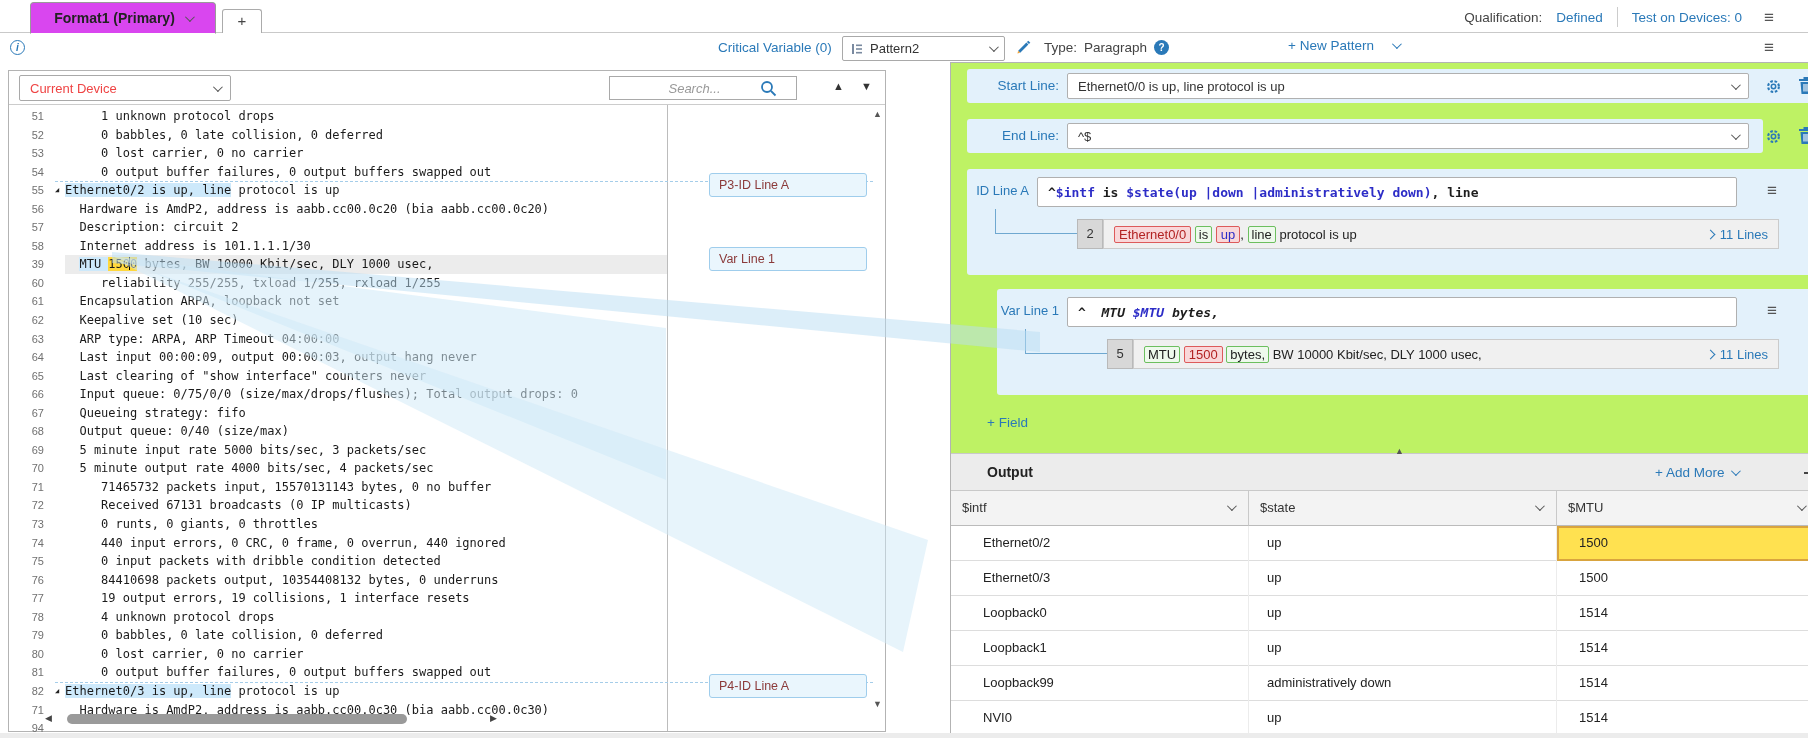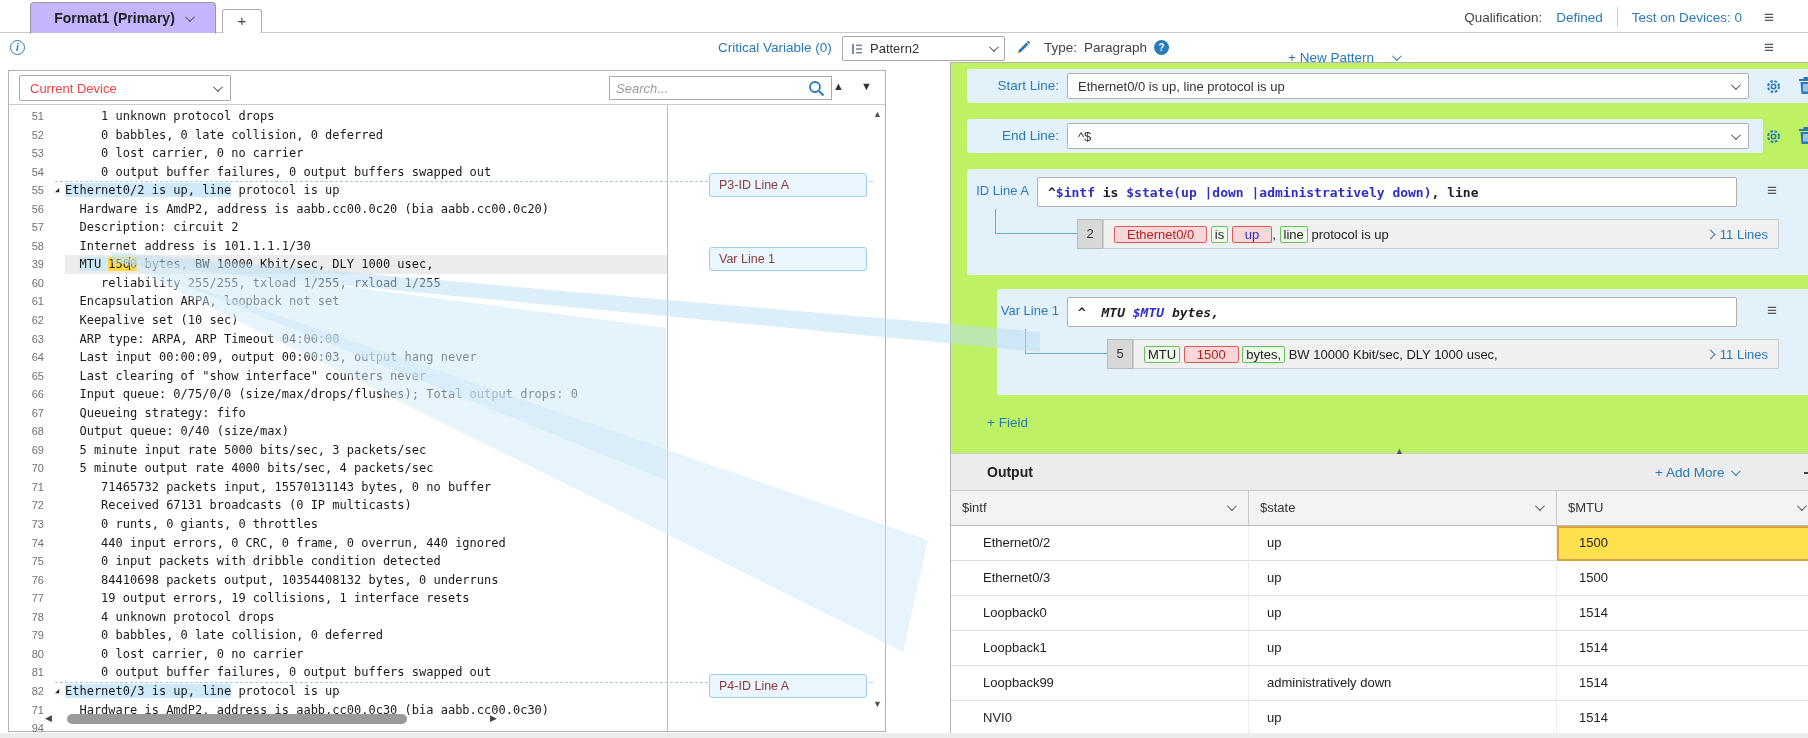--- a/index.html
+++ b/index.html
@@ -3,58 +3,58 @@
 <meta charset="utf-8">
 <style>
   * { margin:0; padding:0; box-sizing:border-box; }
   html,body { width:1808px; height:738px; background:#fff; overflow:hidden;
     font-family:"Liberation Sans", sans-serif; color:#333; position:relative; }
   .blue { color:#2a79b8; }
   .dim { color:#444; }
 
   
   .tabbar { position:absolute; top:0; left:0; width:1808px; height:33px; background:#fff; border-bottom:1px solid #c9c9c9; z-index:5;}
-  .tab-primary { position:absolute; left:30px; top:2px; width:186px; height:32px; background:#c4b5fd;
+  .tab-primary { position:absolute; left:30px; top:2px; width:186px; height:32px; background:#d946ef;
      border:1px solid #9a9a9a; border-bottom:1px solid #fff; border-radius:4px 4px 0 0;
      display:flex; align-items:center; justify-content:center; gap:10px; font-size:14px; font-weight:700; color:#222; z-index:6;}
   .tab-add { position:absolute; left:222px; top:9px; width:40px; height:24px; background:#fff;
      border:1px solid #ababab; border-bottom:none; border-radius:3px 3px 0 0; text-align:center;
      font-size:15px; color:#444; line-height:22px; }
   .top-right { position:absolute; right:34px; top:7px; display:flex; align-items:center; gap:14px; font-size:13.5px; }
   .vdiv { width:1px; height:20px; background:#ccc; }
   .burger { font-size:17px; color:#555; cursor:pointer; line-height:1; }
 
   
   .toolbar2 { position:absolute; top:33px; left:0; width:1808px; height:29px; background:#fff; }
   .info-icon { position:absolute; left:10px; top:7px; width:15px; height:15px; border:1.4px solid #2a79b8;
      border-radius:50%; color:#2a79b8; font-size:10px; text-align:center; line-height:13px; font-style:italic; font-weight:700;}
   .critical { position:absolute; left:718px; top:7px; font-size:13.5px; }
   .pat-select { position:absolute; left:842px; top:3px; width:163px; height:25px; border:1px solid #a9a9a9; border-radius:2px;
      background:#fff; display:flex; align-items:center; padding:0 8px; gap:7px; font-size:13px; color:#333; }
   .pat-select .grow { flex:1; }
   .type-wrap { position:absolute; left:1044px; top:7px; display:flex; align-items:center; gap:7px; font-size:13.5px; }
   .qcircle { width:15px; height:15px; border-radius:50%; background:#2a79b8; color:#fff; font-size:10px; font-weight:700;
      text-align:center; line-height:15px; }
-  .newpat { position:absolute; left:1288px; top:17px; display:flex; align-items:center; gap:18px; font-size:13.5px; }
+  .newpat { position:absolute; left:1288px; top:5px; display:flex; align-items:center; gap:18px; font-size:13.5px; }
   .burger2 { position:absolute; right:34px; top:6px; }
 
   
   .chev { display:inline-block; width:7px; height:7px; border-right:1.7px solid #555; border-bottom:1.7px solid #555;
      transform:rotate(45deg) translateY(-2px); }
   .chev.blue-c { border-color:#2a79b8; }
   .chev.right { transform:rotate(-45deg); }
 
   
   .left-panel { position:absolute; left:8px; top:70px; width:878px; height:662px; border:1px solid #b3b3b3; background:#fff; }
   .lp-toolbar { position:absolute; left:0; top:0; width:100%; height:34px; border-bottom:1px solid #ccc; background:#fff; }
   .dev-select { position:absolute; left:10px; top:4px; width:212px; height:26px; border:1px solid #a9a9a9; border-radius:2px;
      display:flex; align-items:center; padding:0 10px; font-size:13px; color:#ef4444; background:#fff; }
   .dev-select .grow { flex:1; }
-  .searchbox { position:absolute; left:600px; top:5px; width:223px; height:24px; border:1px solid #a9a9a9;
-     display:flex; align-items:center; padding:0 6px; }
+  .searchbox { position:absolute; left:600px; top:5px; width:188px; height:24px; border:1px solid #a9a9a9;
+     display:flex; align-items:center; padding:0 19px;text-align:center; }
   .searchbox .ph { flex:1; font-size:13px; font-style:italic; color:#999; }
   .nav-arrow { position:absolute; top:9px; font-size:11px; color:#333; cursor:pointer; }
 
   .code { position:absolute; left:0; top:36px; width:658px; font-family:"DejaVu Sans Mono", monospace; font-size:12px; }
   .cl { display:flex; height:18.55px; line-height:18.55px; white-space:pre; }
   .cl .num { width:40px; text-align:right; padding-right:5px; color:#707070; font-family:"Liberation Sans",sans-serif; font-size:11px; }
   .cl .fold { width:16px; font-size:7px; color:#222; text-align:center; line-height:19px;}
   .cl .body { flex:1; color:#1a1a1a; }
   .cl.sel .body { background:#ececec; }
   .hl-blue { background:#cde9fb; }
@@ -84,21 +84,21 @@
      display:flex; align-items:center; padding:0 10px; font-family:"DejaVu Sans Mono",monospace; font-size:13px; font-weight:600;
      color:#1d1d1d; white-space:pre; }
   .tok-var { color:#2d2dc7; }
   .ham { position:absolute; font-size:17px; color:#555; cursor:pointer; }
   .conn { position:absolute; border-left:1px solid #6fa8d0; border-bottom:1px solid #6fa8d0; }
   .badge { position:absolute; width:26px; height:30px; background:#d8d8d8; border:1px solid #b9b9b9;
      text-align:center; line-height:28px; font-size:13px; color:#333; }
   .matchbox { position:absolute; height:30px; background:#f0f0f0; border:1px solid #cbcbcb;
      display:flex; align-items:center; padding:0 10px; font-size:13px; color:#222; white-space:pre; }
   .matchbox .lines-link { margin-left:auto; display:flex; align-items:center; gap:6px; color:#2a79b8; font-size:13px; }
-  .box-red { background:#f9d7d9; border:1px solid #dd5a5a; border-radius:2px; padding:0 12px; color:#b22222; }
+  .box-red { background:#f9d7d9; border:1px solid #dd5a5a; border-radius:2px; padding:0 4px; color:#b22222; }
   .box-green { background:#eef9ec; border:1px solid #6cbf5f; border-radius:2px; padding:0 3px; color:#222; }
   .box-red.c-var { color:#2d2dc7; }
   .add-field { position:absolute; left:36px; top:352px; font-size:13.5px; }
 
   .pat-scroll { position:absolute; right:4px; top:8px; width:14px; height:376px; }
   .pat-scroll .a, .tbl-scroll .a { position:absolute; left:0; width:14px; text-align:center; font-size:9px; color:#666; }
   .vthumb { position:absolute; left:2px; width:10px; background:#8f8f8f; border-radius:5px; }
 
   .out-header { position:absolute; left:0; top:390px; width:892px; height:38px; background:#ececec;
      border-top:1px solid #c9c9c9; border-bottom:1px solid #c9c9c9; }

